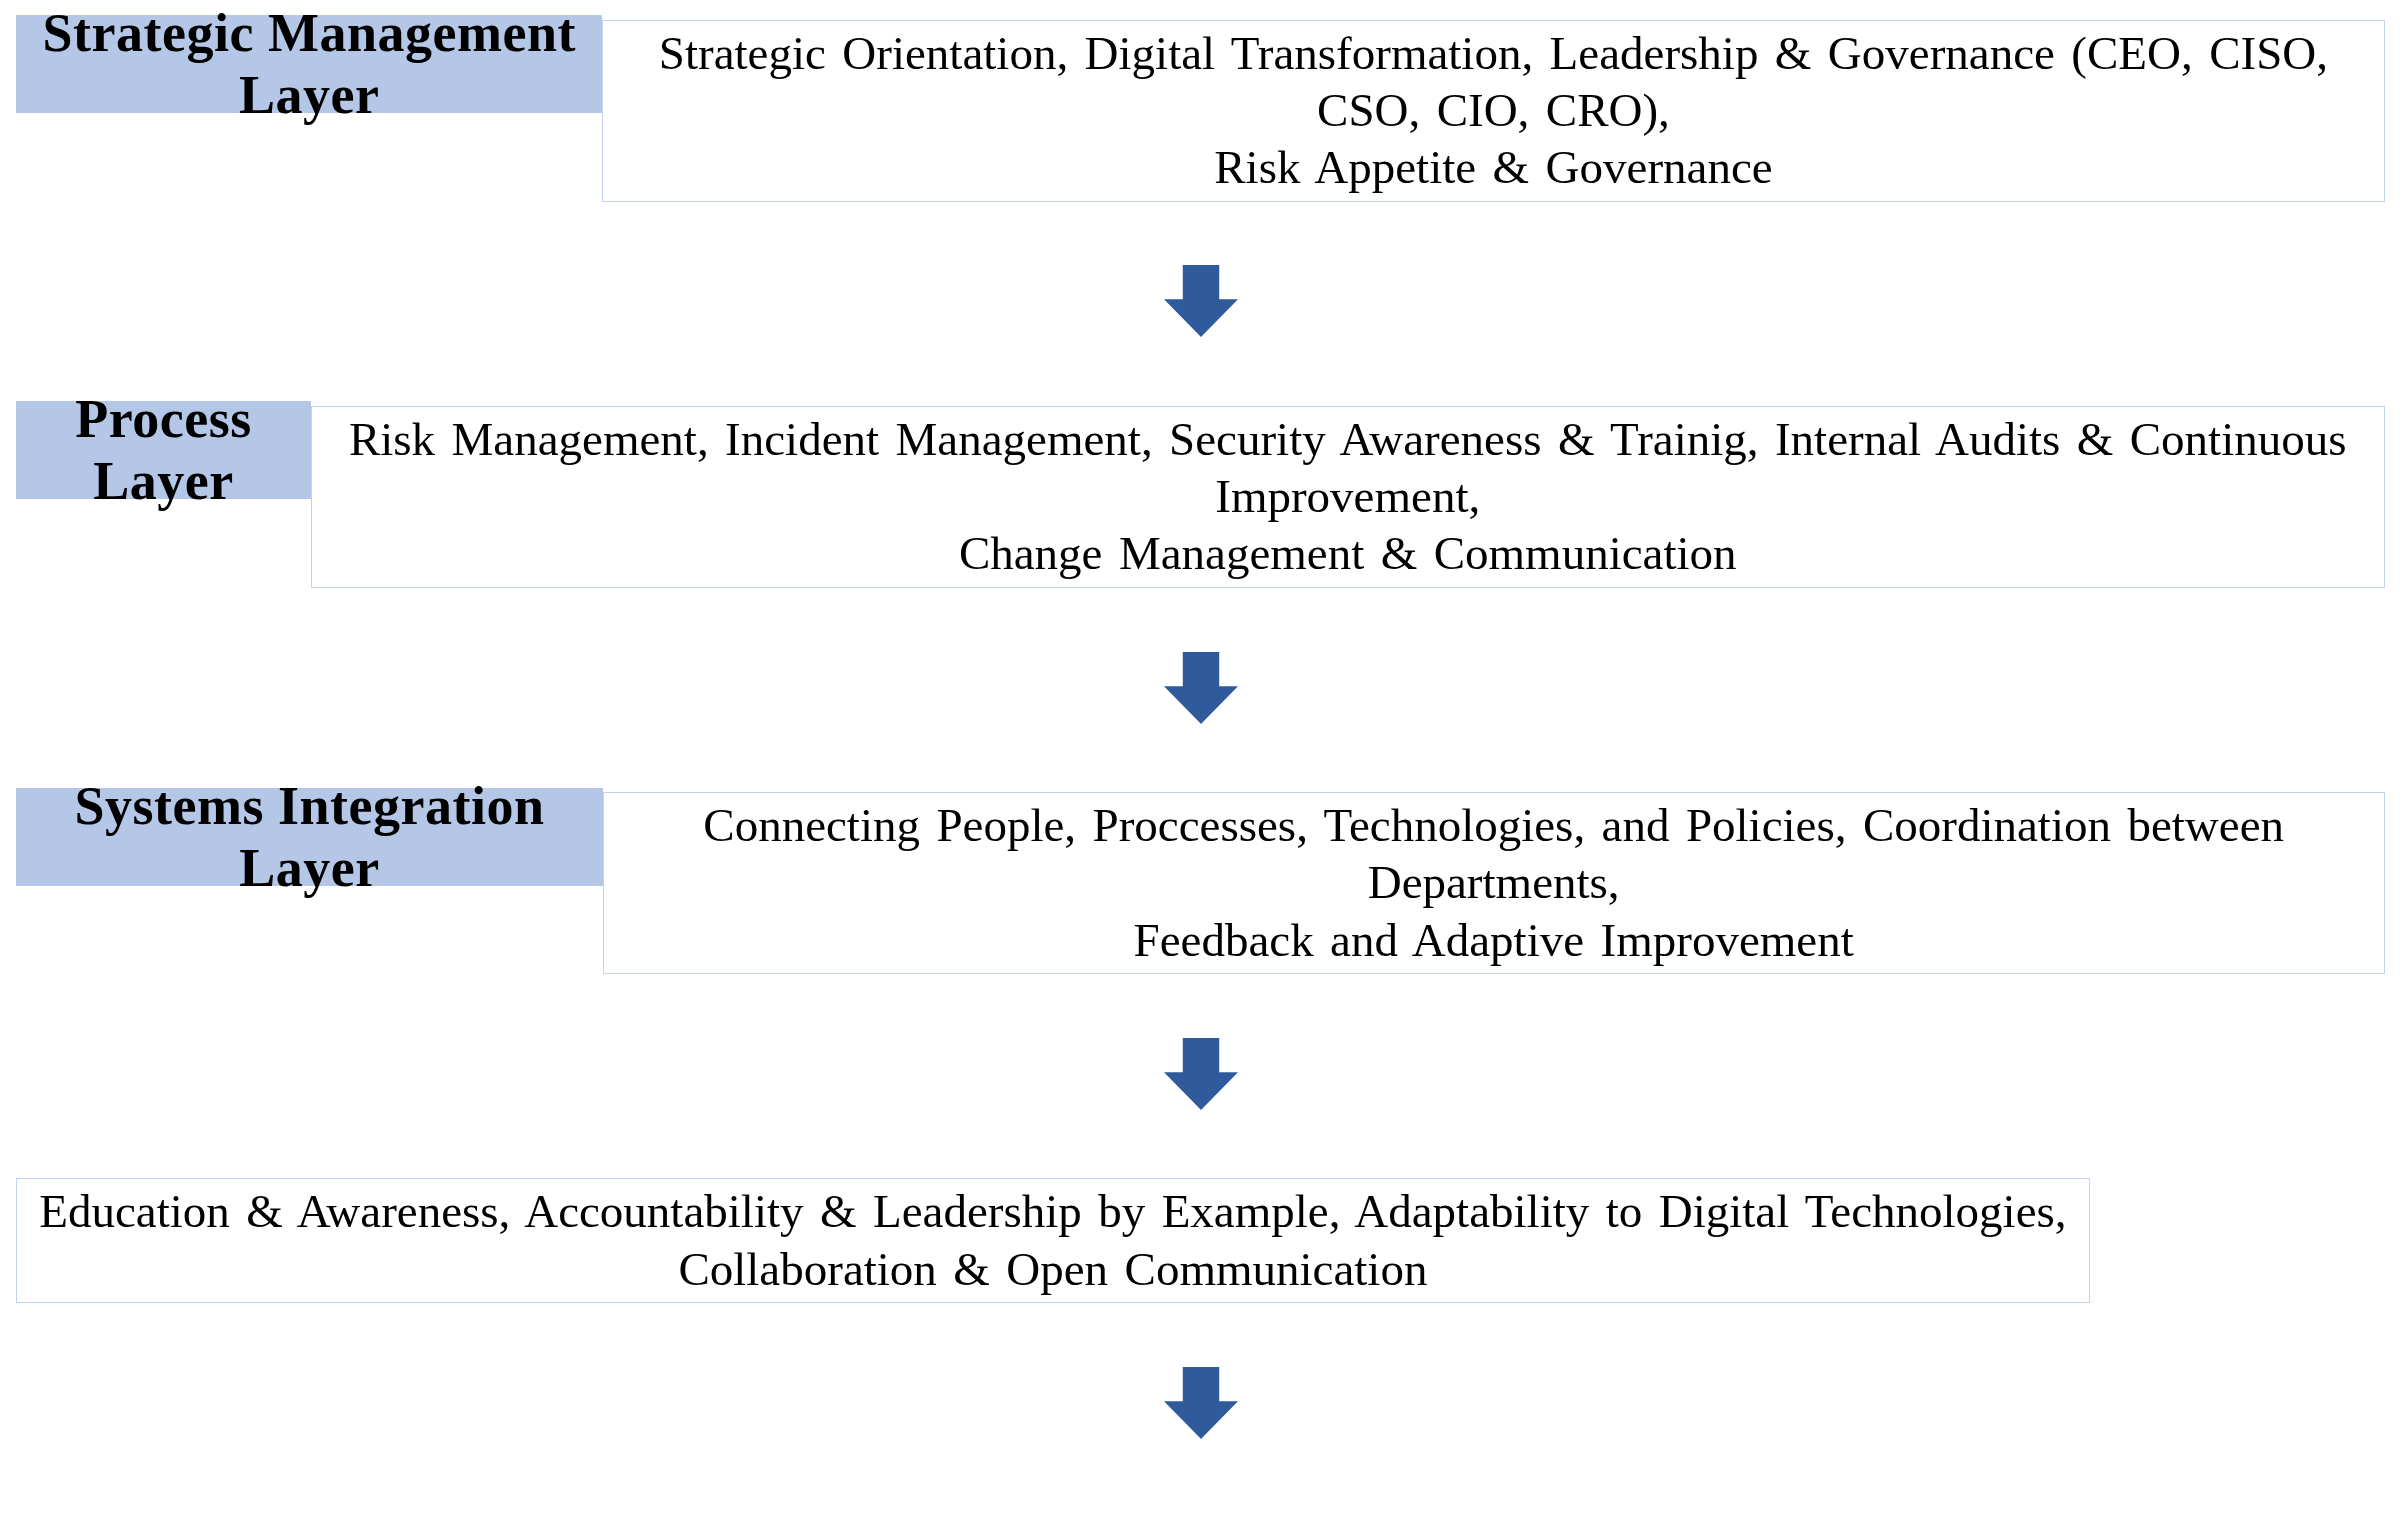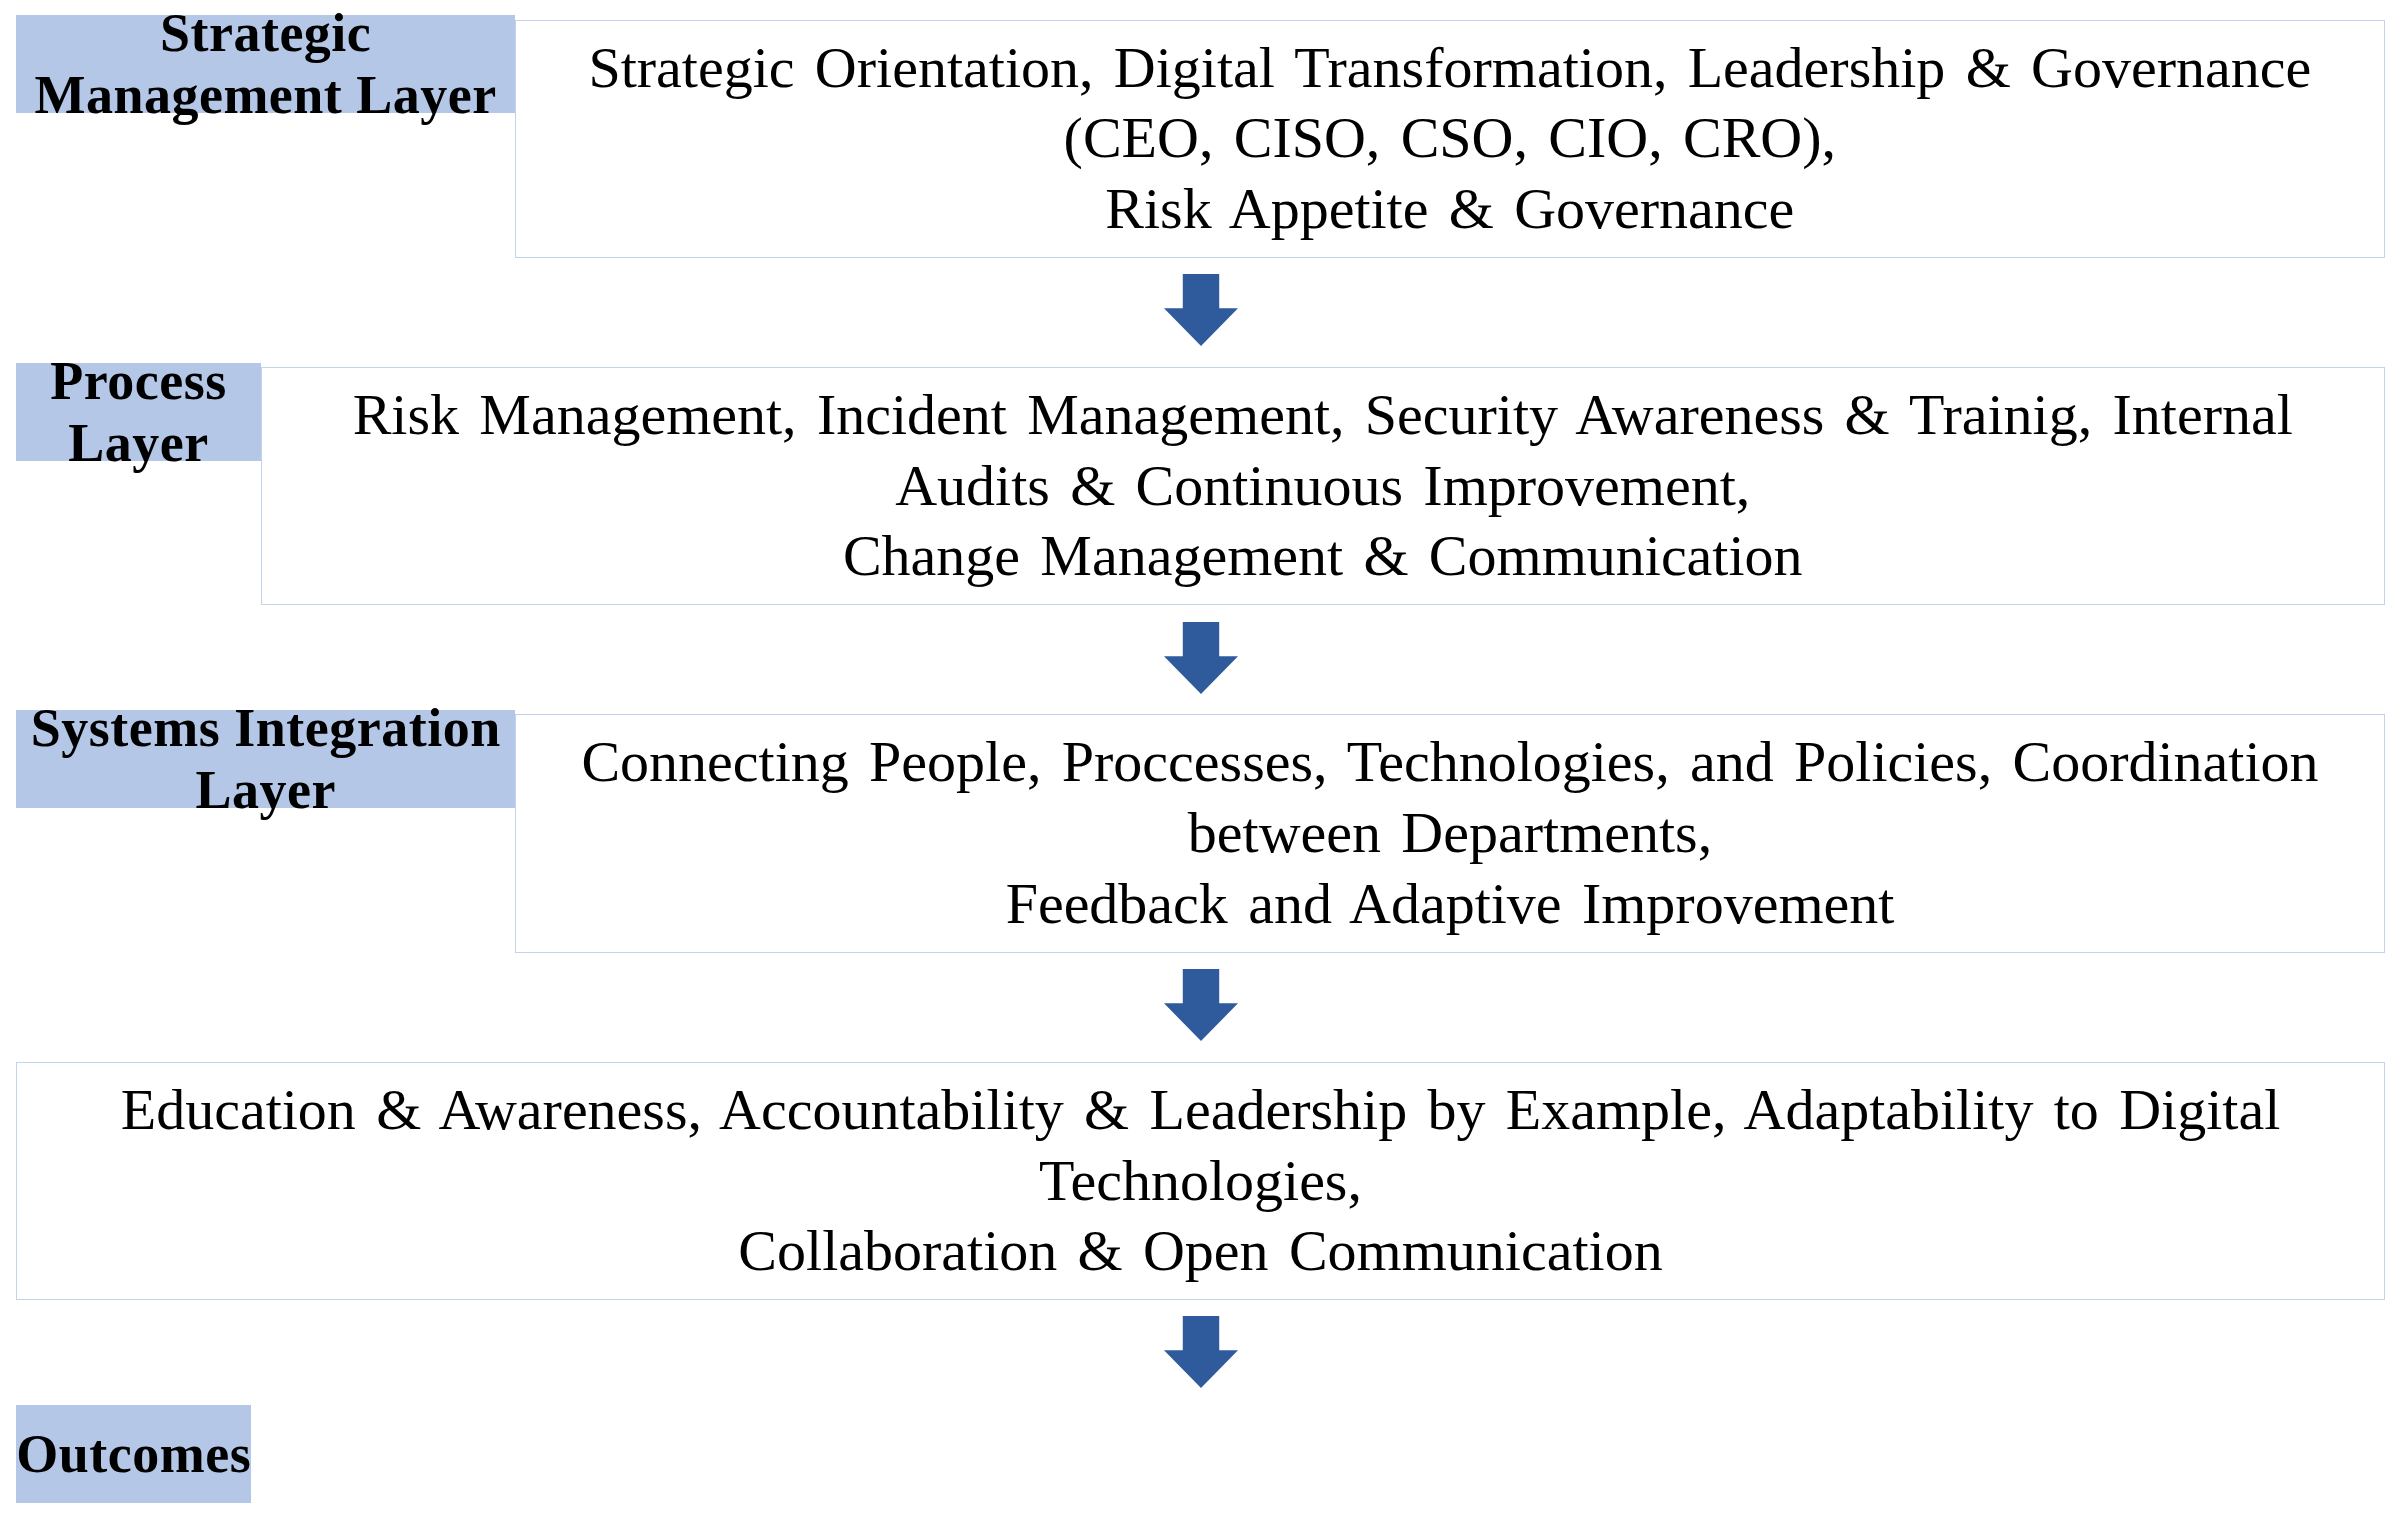--- a/index.html
+++ b/index.html
@@ -38,26 +38,26 @@
     text-align: center;
   }
   .layer-box {
     margin-top: 4.4px;
     border: 1.6px solid var(--box-border, #c3d3ee);
     background: #ffffff;
     min-height: 82px;
     display: flex;
     align-items: center;
     justify-content: center;
-    font-size: 58px;
+    font-size: 47px;
     line-height: 1.22;
     text-align: center;
     white-space: pre-line;
     word-spacing: 0.10em;
-    padding: 12px 22px;
+    padding: 4px 22px;
     box-sizing: border-box;
     font-family: Liberation Serif, serif;
   }
   .arrow-wrap {
     display: flex;
     justify-content: center;
     flex: none;
   }
   .arrow-wrap svg {
     width: 74px;
@@ -114,17 +114,16 @@
 Collaboration &amp; Open Communication</div>
   </div>
 
   <div class="arrow-wrap">
     <svg viewBox="0 0 134 130" aria-hidden="true">
         <polygon points="34,0 100,0 100,62 134,62 67,130 0,62 34,62"></polygon>
       </svg>
   </div>
 
   <div class="layer">
-    <div class="layer-header">Outcomes</div>
   </div>
 
 </div>
 
 
 </body></html>

